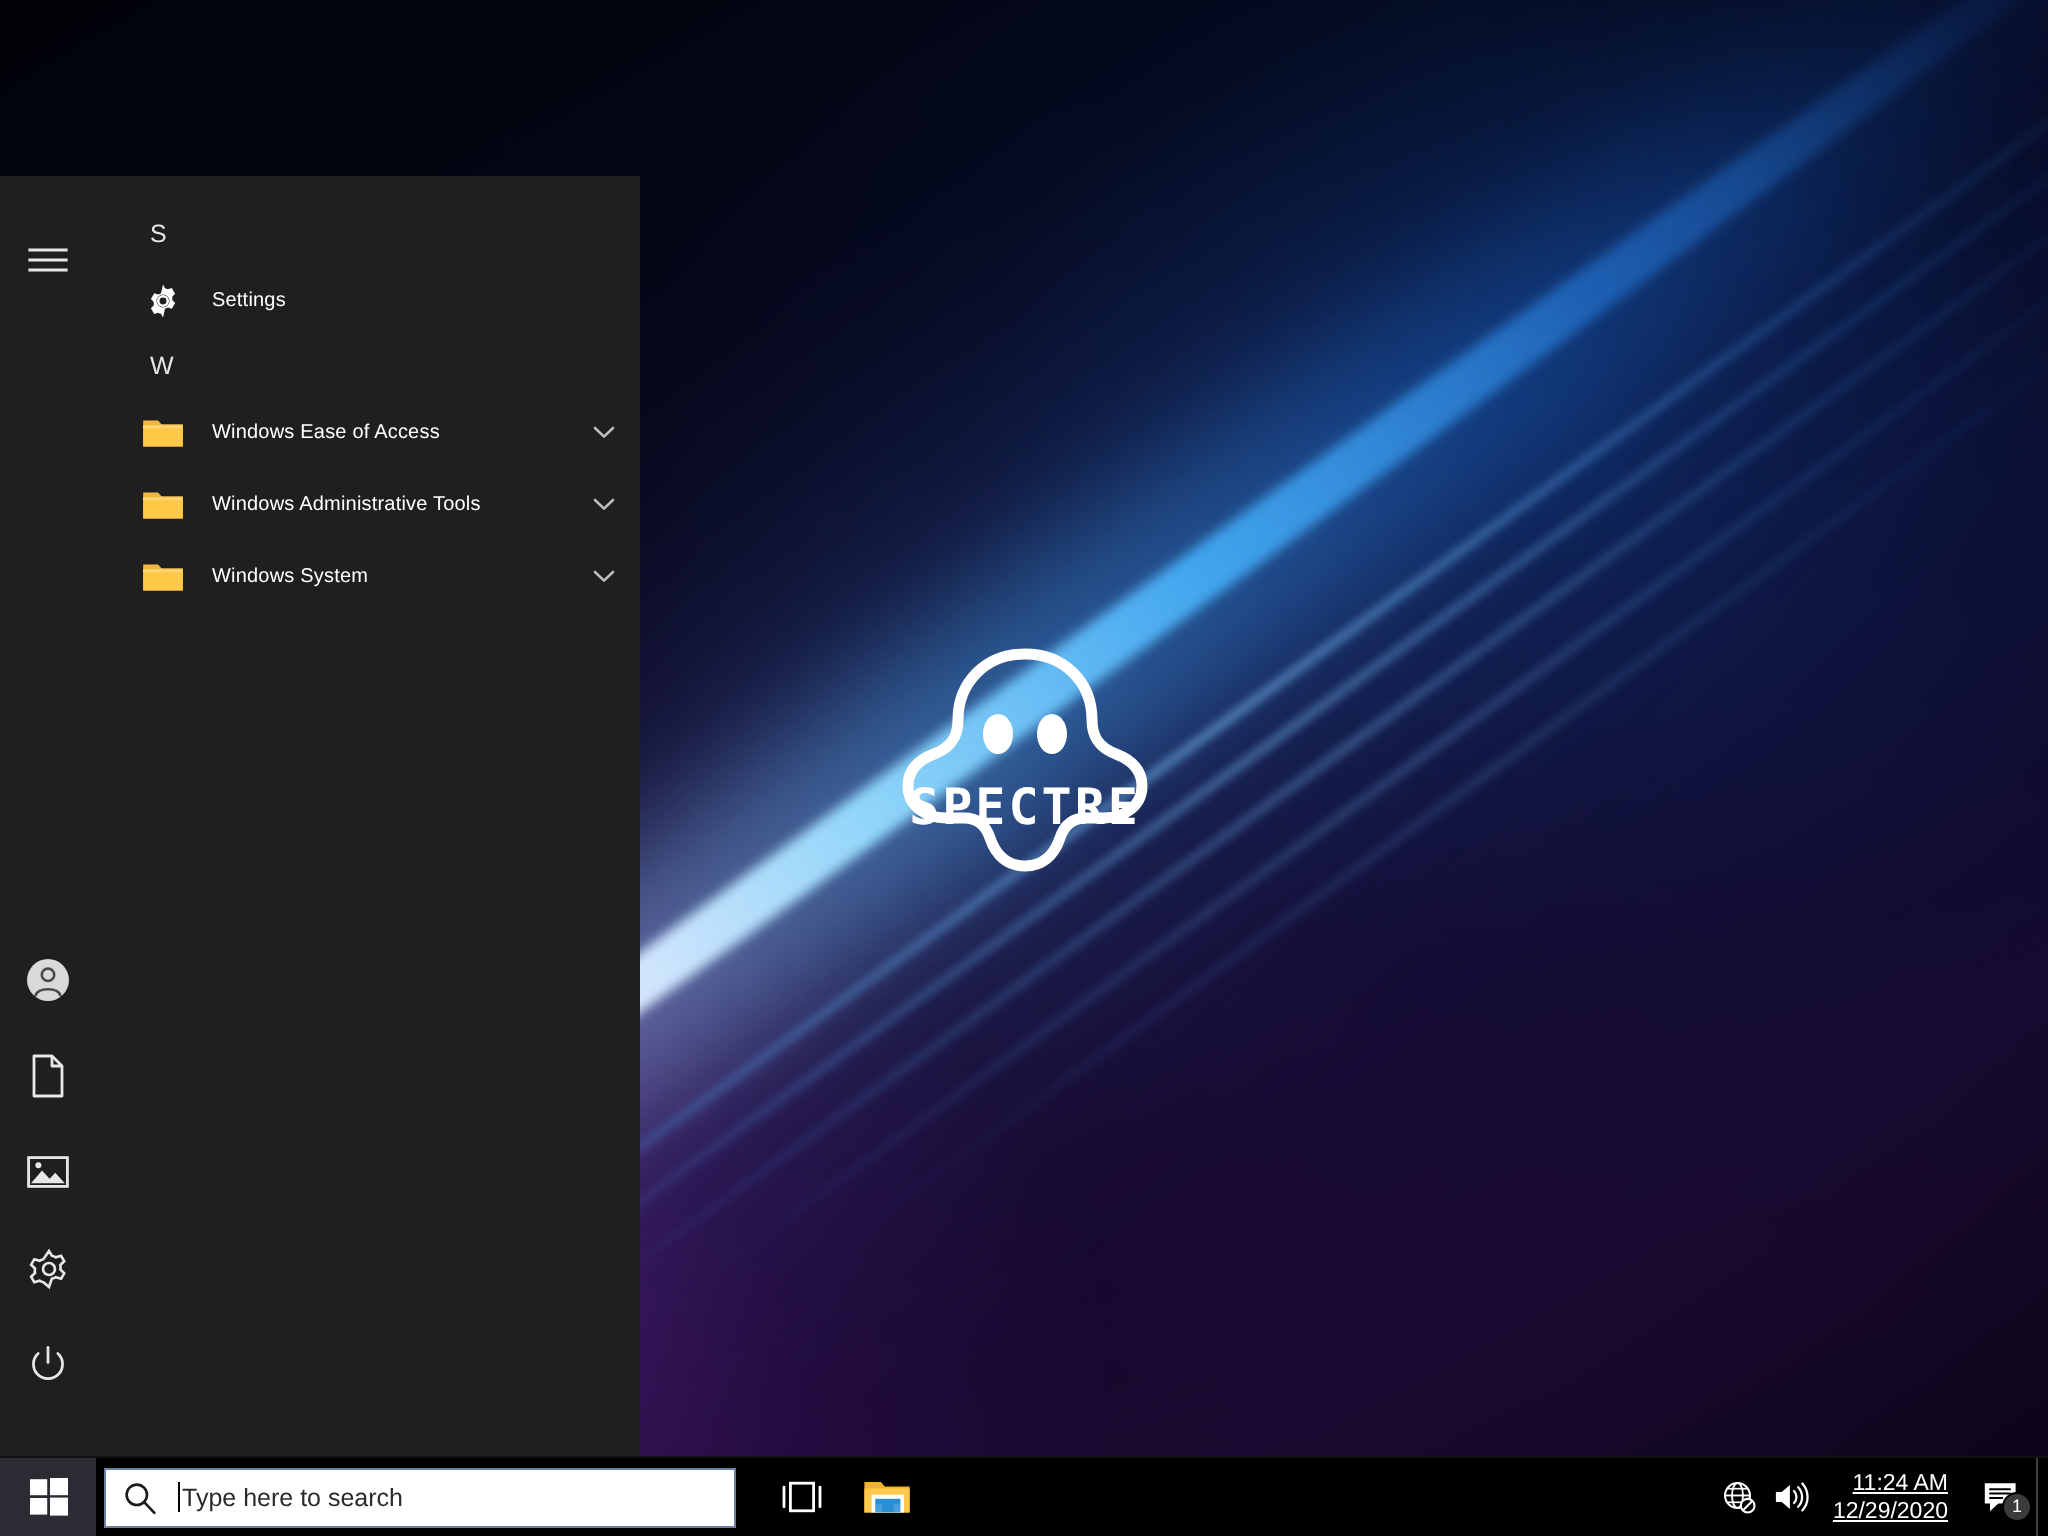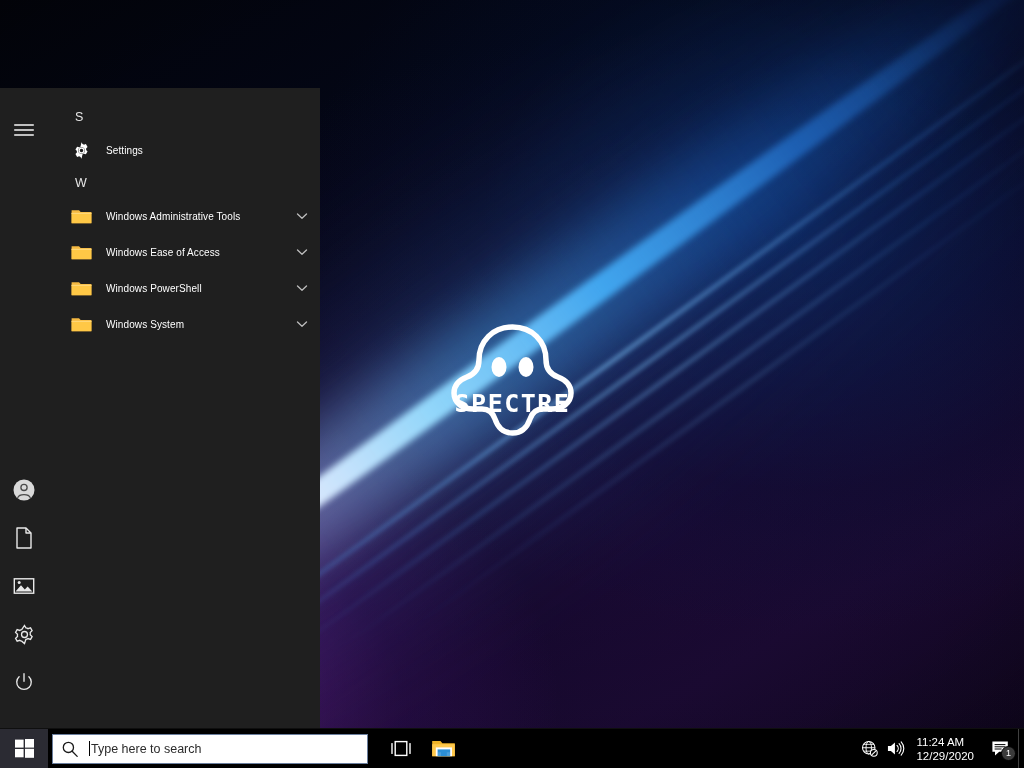--- a/index.html
+++ b/index.html
@@ -245,27 +245,28 @@
     height: 40px;
   }
   .tray-icon {
     width: 26px; height: 40px;
     display: flex; align-items: center; justify-content: center;
     cursor: default;
   }
   #clock {
     height: 40px;
     display: flex; flex-direction: column;
-    justify-content: center; 
+    justify-content: center; align-items: flex-end;
     padding: 0 10px 0 8px;
     font-size: 11.5px;
     line-height: 14px;
     color: #ffffff;
     cursor: default;
     min-width: 74px;
+    text-decoration: underline;
   }
   #notif-btn {
     width: 34px; height: 40px;
     display: flex; align-items: center; justify-content: center;
     position: relative;
     cursor: default;
   }
   #notif-badge {
     position: absolute;
     right: 2px; bottom: 8px;
@@ -409,59 +410,44 @@
 
 
       <div class="app-row">
         <span class="app-icon">
           <svg width="21" height="17" viewBox="0 0 21 17">
             <path d="M0.6 2.2 h7.4 l1.7 1.9 h10.7 v11.1 h-19.8 z" fill="#f5b942"></path>
             <path d="M0.6 4.8 h19.8 v10.4 h-19.8 z" fill="#ffc846"></path>
             <path d="M0.6 4.8 h19.8 v1.2 h-19.8 z" fill="#ffd777"></path>
           </svg>
         </span>
-        <span class="app-label">Windows Administrative Tools</span>
+        <span class="app-label">Windows Ease of Access</span>
         <span class="chev">
           <svg width="16" height="16" viewBox="0 0 16 16">
             <path d="M3.5 6 L8 10.3 L12.5 6" fill="none" stroke="#d8d8d8" stroke-width="1.3" stroke-linecap="round" stroke-linejoin="round"></path>
           </svg>
         </span>
       </div>
 
       <div class="app-row">
         <span class="app-icon">
           <svg width="21" height="17" viewBox="0 0 21 17">
             <path d="M0.6 2.2 h7.4 l1.7 1.9 h10.7 v11.1 h-19.8 z" fill="#f5b942"></path>
             <path d="M0.6 4.8 h19.8 v10.4 h-19.8 z" fill="#ffc846"></path>
             <path d="M0.6 4.8 h19.8 v1.2 h-19.8 z" fill="#ffd777"></path>
           </svg>
         </span>
-        <span class="app-label">Windows Ease of Access</span>
+        <span class="app-label">Windows Administrative Tools</span>
         <span class="chev">
           <svg width="16" height="16" viewBox="0 0 16 16">
             <path d="M3.5 6 L8 10.3 L12.5 6" fill="none" stroke="#d8d8d8" stroke-width="1.3" stroke-linecap="round" stroke-linejoin="round"></path>
           </svg>
         </span>
       </div>
 
-      <div class="app-row">
-        <span class="app-icon">
-          <svg width="21" height="17" viewBox="0 0 21 17">
-            <path d="M0.6 2.2 h7.4 l1.7 1.9 h10.7 v11.1 h-19.8 z" fill="#f5b942"></path>
-            <path d="M0.6 4.8 h19.8 v10.4 h-19.8 z" fill="#ffc846"></path>
-            <path d="M0.6 4.8 h19.8 v1.2 h-19.8 z" fill="#ffd777"></path>
-          </svg>
-        </span>
-        <span class="app-label">Windows PowerShell</span>
-        <span class="chev">
-          <svg width="16" height="16" viewBox="0 0 16 16">
-            <path d="M3.5 6 L8 10.3 L12.5 6" fill="none" stroke="#d8d8d8" stroke-width="1.3" stroke-linecap="round" stroke-linejoin="round"></path>
-          </svg>
-        </span>
-      </div>
 
       <div class="app-row">
         <span class="app-icon">
           <svg width="21" height="17" viewBox="0 0 21 17">
             <path d="M0.6 2.2 h7.4 l1.7 1.9 h10.7 v11.1 h-19.8 z" fill="#f5b942"></path>
             <path d="M0.6 4.8 h19.8 v10.4 h-19.8 z" fill="#ffc846"></path>
             <path d="M0.6 4.8 h19.8 v1.2 h-19.8 z" fill="#ffd777"></path>
           </svg>
         </span>
         <span class="app-label">Windows System</span>

